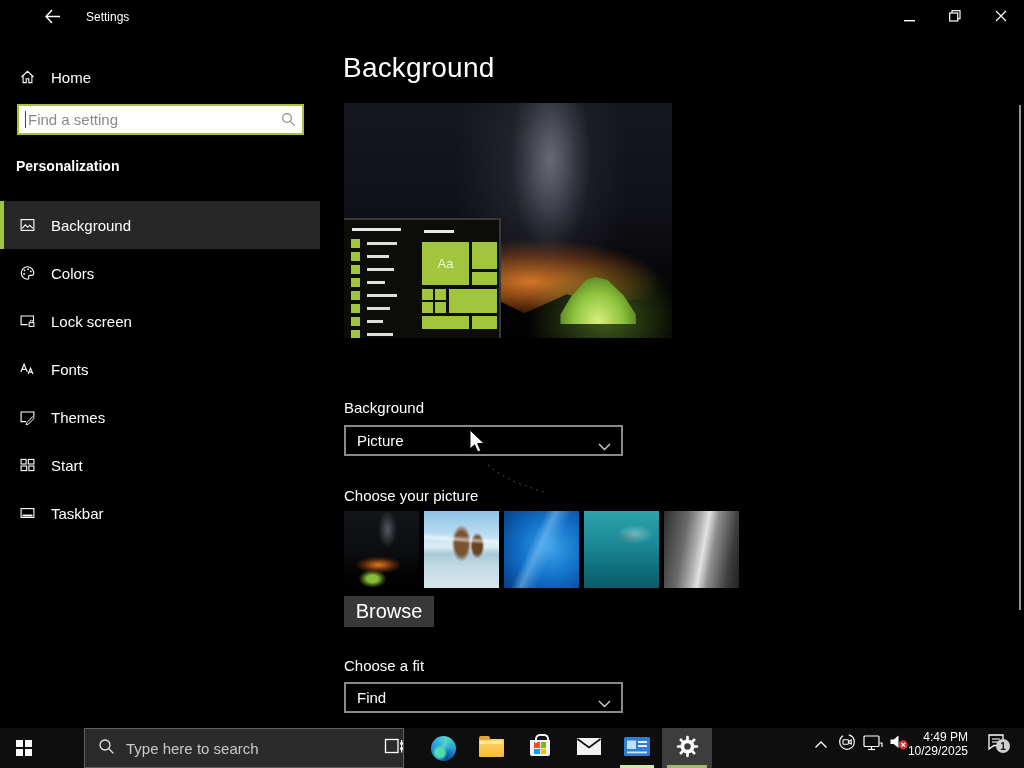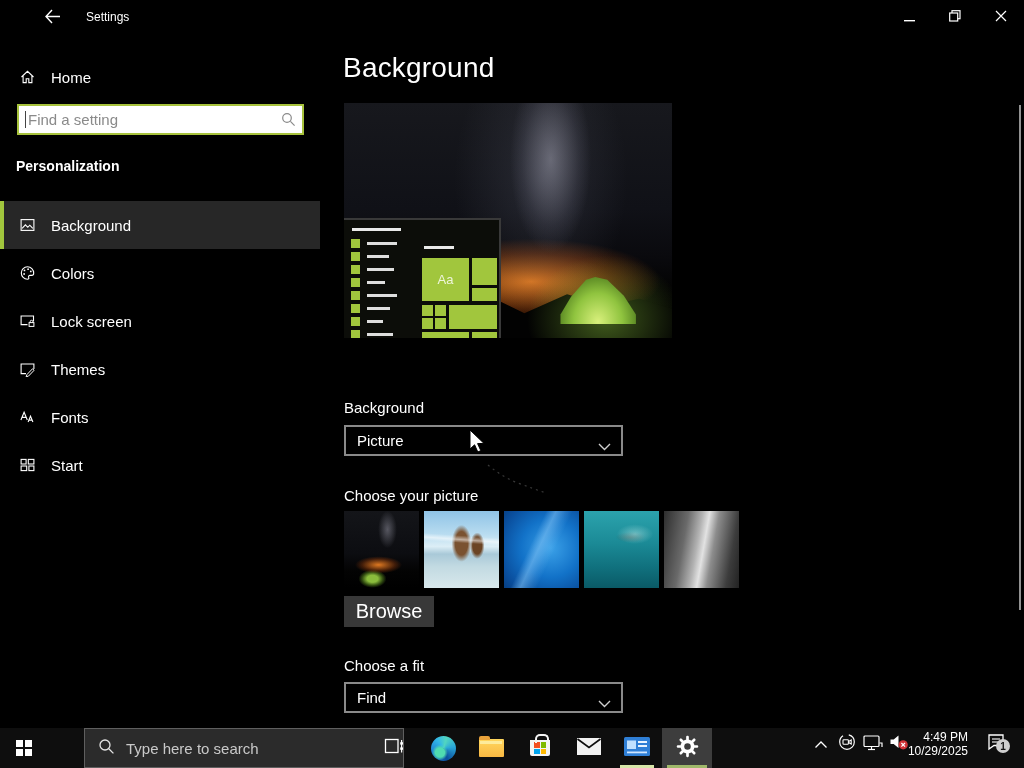--- a/index.html
+++ b/index.html
@@ -58,21 +58,21 @@
     background:radial-gradient(ellipse at 50% 95%, #d9f07c 0%, #90c43f 45%, #507d1e 78%, #2c4a10 100%);
     clip-path:polygon(46% 0,62% 6%,84% 40%,100% 80%,100% 100%,0 100%,0 80%,14% 42%,34% 6%); }
 
   .mini { position:absolute; left:0; top:49%; width:48%; height:51%; background:#0c0d09;
     border-top:2px solid #393939; border-right:2px solid #393939; }
   .mini-menu { position:absolute; left:7px; top:7px; width:64px; }
   .mm-title { width:49px; height:3px; background:#e9e9e9; margin:1px 0 8px 1px; }
   .mm-row { display:flex; align-items:center; gap:7px; height:9px; margin-bottom:4px; }
   .mm-sq { width:9px; height:9px; background:#a1c63d; flex:0 0 9px; }
   .mm-ln { height:2.5px; background:#dedede; }
-  .mini-tiles { position:absolute; left:78px; top:24px; width:69px; height:106px; }
+  .mini-tiles { position:absolute; left:78px; top:8px; width:69px; height:106px; }
   .mt-title { position:absolute; left:2px; top:2px; width:30px; height:3px; background:#e9e9e9; }
   .tile { position:absolute; background:#a1c63d; }
   .mt-big { left:0; top:14px; width:47px; height:43px; display:flex; align-items:center; justify-content:center;
     font-size:13px; color:#eef5da; }
   .mt-r1 { left:50px; top:14px; width:25px; height:27px; }
   .mt-r2 { left:50px; top:44px; width:25px; height:13px; }
   .mt-g1 { left:0;  top:61px; width:11px; height:11px; }
   .mt-g2 { left:13px; top:61px; width:11px; height:11px; }
   .mt-g3 { left:0;  top:74px; width:11px; height:11px; }
   .mt-g4 { left:13px; top:74px; width:11px; height:11px; }
@@ -240,47 +240,56 @@
             <path d="M14 8.5 V3 H1.6 v8.6 H8" stroke="#fff" stroke-width="1.1" fill="none"></path>
             <rect x="9.6" y="9.6" width="4.8" height="3.8" stroke="#fff" stroke-width="1" fill="none"></rect>
             <path d="M10.7 9.6 v-1 a1.3 1.3 0 0 1 2.6 0 v1" stroke="#fff" stroke-width="1" fill="none"></path>
           </svg>
       </span>
       <span class="nav-label">Lock screen</span>
     </div>
     <div class="nav-item">
       <span class="nav-icon">
         <svg width="17" height="16" viewBox="0 0 16 16">
+            <path d="M1.4 11 L4.6 3.2 L7.8 11 M2.6 8.4 h4" stroke="#fff" stroke-width="1.1" fill="none"></path>
+            <path d="M8.6 13 L11 7.2 L13.4 13 M9.4 11.1 h3.2" stroke="#fff" stroke-width="1.1" fill="none"></path>
+          </svg>
+      </span>
+      <span class="nav-label">Fonts</span>
+    </div>
+    <div class="nav-item">
+      <span class="nav-icon">
+        <svg width="17" height="16" viewBox="0 0 16 16">
             <path d="M6.5 12.6 H1.6 V3 H14.4 v5" stroke="#fff" stroke-width="1.1" fill="none"></path>
             <path d="M7.5 13.5 l5.5-5.7 1.6 1.5 -5.6 5.8 -2.4 .7 z" stroke="#fff" stroke-width="1" fill="none"></path>
           </svg>
       </span>
       <span class="nav-label">Themes</span>
-    </div>
-    <div class="nav-item">
-      <span class="nav-icon">
-        <svg width="17" height="16" viewBox="0 0 16 16">
-            <path d="M1.4 11 L4.6 3.2 L7.8 11 M2.6 8.4 h4" stroke="#fff" stroke-width="1.1" fill="none"></path>
-            <path d="M8.6 13 L11 7.2 L13.4 13 M9.4 11.1 h3.2" stroke="#fff" stroke-width="1.1" fill="none"></path>
-          </svg>
-      </span>
-      <span class="nav-label">Fonts</span>
     </div>
     <div class="nav-item">
       <span class="nav-icon">
         <svg width="17" height="16" viewBox="0 0 16 16">
             <g stroke="#fff" stroke-width="1.1" fill="none">
               <rect x="1.6" y="2.4" width="5" height="4.6"></rect>
               <rect x="8.8" y="2.4" width="5.6" height="4.6"></rect>
               <rect x="1.6" y="9" width="5.6" height="4.6"></rect>
               <rect x="9.4" y="9" width="5" height="4.6"></rect>
             </g>
           </svg>
       </span>
       <span class="nav-label">Start</span>
+    </div>
+    <div class="nav-item">
+      <span class="nav-icon">
+        <svg width="17" height="16" viewBox="0 0 16 16">
+            <rect x="1.6" y="3.6" width="12.8" height="8.8" stroke="#fff" stroke-width="1.1" fill="none"></rect>
+            <rect x="3" y="9.6" width="10" height="1.8" fill="#fff"></rect>
+          </svg>
+      </span>
+      <span class="nav-label">Taskbar</span>
     </div>
   </div>
 
   <div class="page-title">Background</div>
 
   <div class="preview">
     <div class="preview-sky"></div>
     <div class="preview-mtn"></div>
     <div class="tent-glow"></div>
     <div class="tent"></div>

